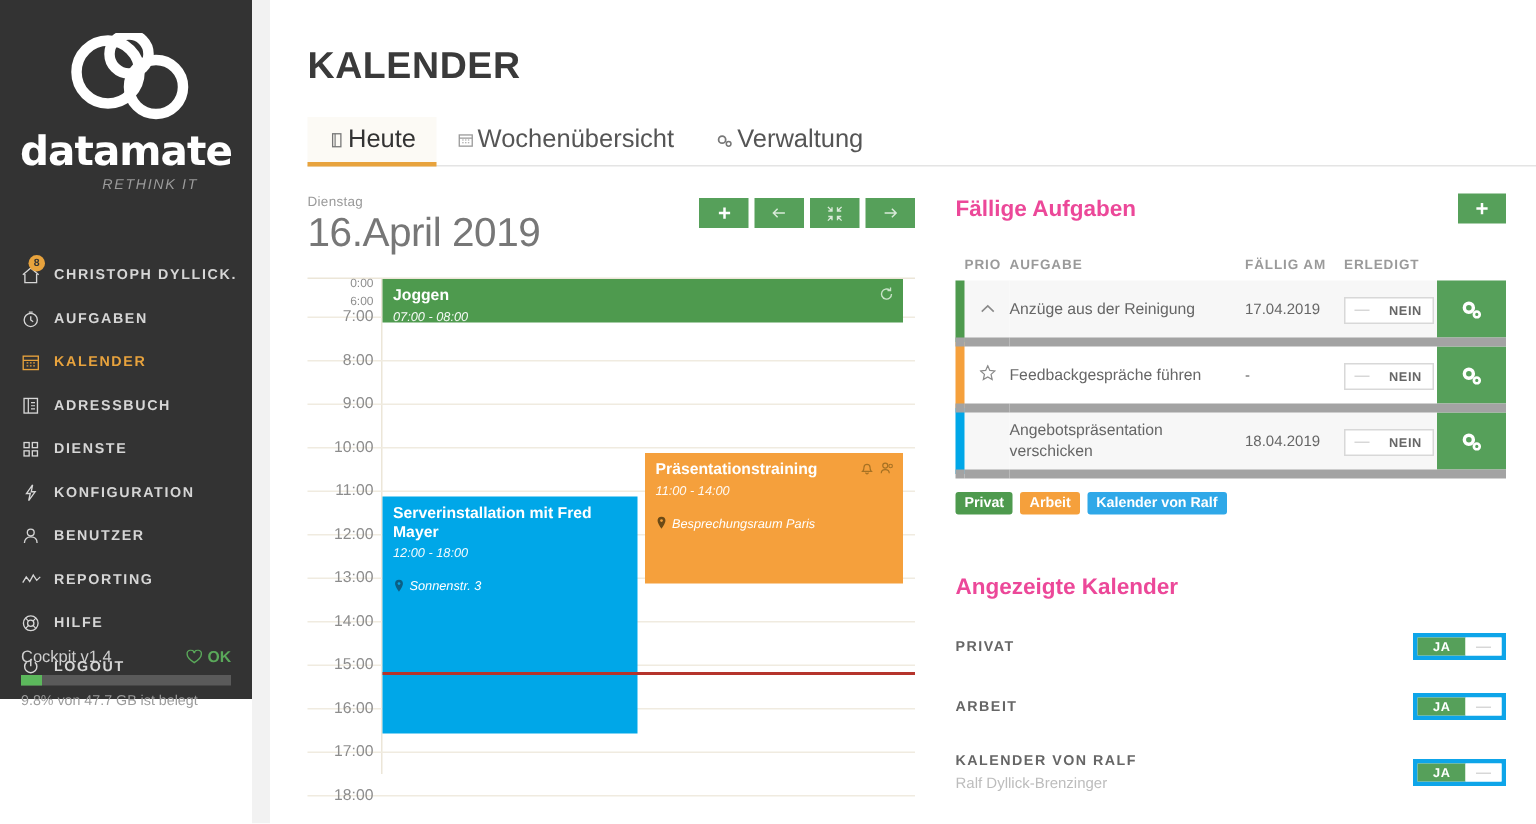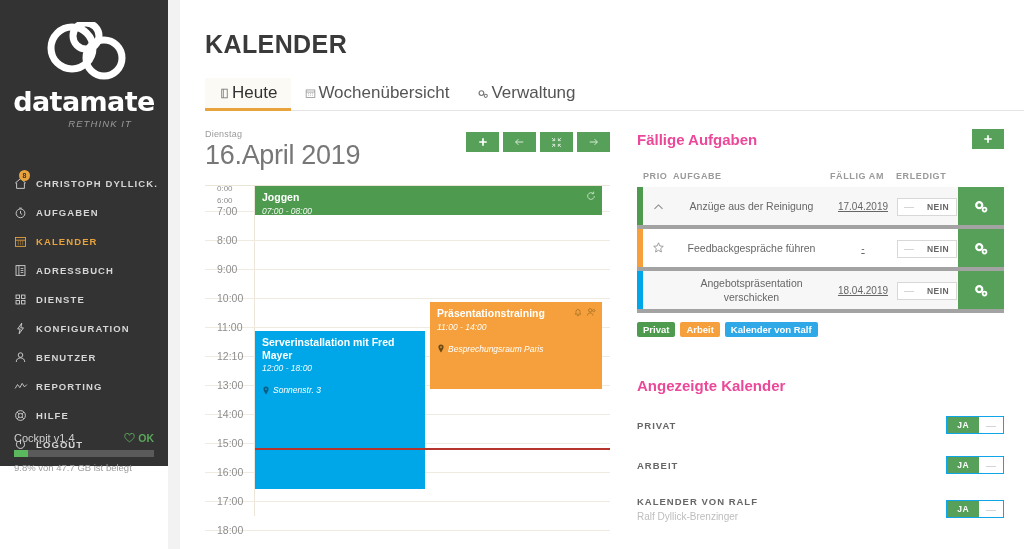--- a/index.html
+++ b/index.html
@@ -102,21 +102,21 @@
   }
   .gbtn svg { display:block; }
 
   .grid-wrap { margin-top: 14px; position: relative; border-top: 1px solid #ece6d8; }
   .grid { position: relative; height: 330px; }
   .hour-row {
     position: absolute; left: 0; right: 0; height: 29px;
     border-bottom: 1px solid #f0ebe0;
   }
   .hour-label {
-    position: absolute; left: 12px; width: 44px; 
+    position: absolute; left: 0; width: 44px; text-align: right;
     font-size: 10.5px; color: #8d8d8d;
   }
   .hour-label.small { font-size: 8px; }
   .vline { position: absolute; left: 49px; top: 0; bottom: 0; width: 1px; background: #ece6d8; }
   .events { position: absolute; left: 50px; right: 0; top: 0; bottom: 0; }
   .ev {
     position: absolute; color: #fff; overflow: hidden;
     padding: 5px 7px; cursor: pointer;
   }
   .ev-title { font-size: 10.5px; font-weight: bold; line-height: 1.2; }
@@ -134,42 +134,42 @@
     border: none; cursor: pointer; font-size: 11px; display: flex;
     align-items: center; justify-content: center;
   }
   table.tasks { width: 100%; border-collapse: collapse; margin-top: 22px; }
   table.tasks th {
     font-size: 9px; color: #9a9a9a; font-weight: bold;
     letter-spacing: 0.6px; text-align: left; padding: 0 4px 6px 0;
     vertical-align: bottom;
   }
   table.tasks td { padding: 0; vertical-align: middle; }
-  .trow { background: #f7f7f7; border-bottom: 4px solid #a3a3a3; text-align: center; }
+  .trow { background: #f7f7f7; border-bottom: 6px solid #a3a3a3; }
   .trow.alt { background: #fff; }
   .prio-bar { width: 6px; }
   .prio-cell { width: 30px; text-align: center; }
   .task-name { font-size: 10.5px; color: #666; line-height: 1.35; padding: 8px 6px 8px 2px; }
-  .task-date { font-size: 10px; color: #666; white-space: nowrap; padding-right: 6px; text-decoration: underline; }
+  .task-date { font-size: 10px; color: #666; white-space: nowrap; padding-right: 6px; }
   .toggle { display: inline-flex; border: 1px solid #d8d8d8; height: 18px; background: #fff; cursor: pointer; }
   .toggle .off { width: 22px; display: flex; align-items: center; justify-content: center; color: #c9c9c9; font-size: 10px; }
   .toggle .on { padding: 0 7px; display: flex; align-items: center; font-size: 8.5px; font-weight: bold; color: #666; letter-spacing: 0.4px; }
   .gear-cell { width: 46px; }
   .gear-btn {
     width: 46px; height: 100%; min-height: 38px; background: #56a05a;
     display: flex; align-items: center; justify-content: center; cursor: pointer;
   }
   .legend { margin-top: 9px; display: flex; gap: 5px; }
   .chip { font-size: 9.5px; font-weight: bold; color: #fff; padding: 2px 6px; border-radius: 2px; }
 
   .cal-list { margin-top: 40px; }
   .cal-row { display: flex; align-items: center; justify-content: space-between; margin-top: 22px; }
   .cal-name { font-size: 9.5px; font-weight: bold; color: #666; letter-spacing: 1px; }
   .cal-sub { font-size: 10px; color: #bdbdbd; margin-top: 4px; }
-  .toggle-ja { display: inline-flex; border: 1px solid #0ea5e9; height: 18px; cursor: pointer; }
+  .toggle-ja { display: inline-flex; border: 3px solid #0ea5e9; height: 18px; cursor: pointer; }
   .toggle-ja .ja { background: #56a05a; color: #fff; font-size: 8.5px; font-weight: bold; padding: 0 10px; display: flex; align-items: center; letter-spacing: 0.4px; }
   .toggle-ja .dash { background: #fff; width: 24px; display: flex; align-items: center; justify-content: center; color: #c9c9c9; font-size: 10px; }
 </style>
 </head>
 <body>
 
 <div class="app">
 
   <div class="sidebar">
 
@@ -392,21 +392,21 @@
             <div class="hour-row" style="top:84px;">
                 <span class="hour-label" style="top:-7px;">9:00</span>
               </div>
             <div class="hour-row" style="top:113px;">
                 <span class="hour-label" style="top:-7px;">10:00</span>
               </div>
             <div class="hour-row" style="top:142px;">
                 <span class="hour-label" style="top:-7px;">11:00</span>
               </div>
             <div class="hour-row" style="top:171px;">
-                <span class="hour-label" style="top:-7px;">12:10</span>
+                <span class="hour-label" style="top:-7px;">12:00</span>
               </div>
             <div class="hour-row" style="top:200px;">
                 <span class="hour-label" style="top:-7px;">13:00</span>
               </div>
             <div class="hour-row" style="top:229px;">
                 <span class="hour-label" style="top:-7px;">14:00</span>
               </div>
             <div class="hour-row" style="top:258px;">
                 <span class="hour-label" style="top:-7px;">15:00</span>
               </div>

